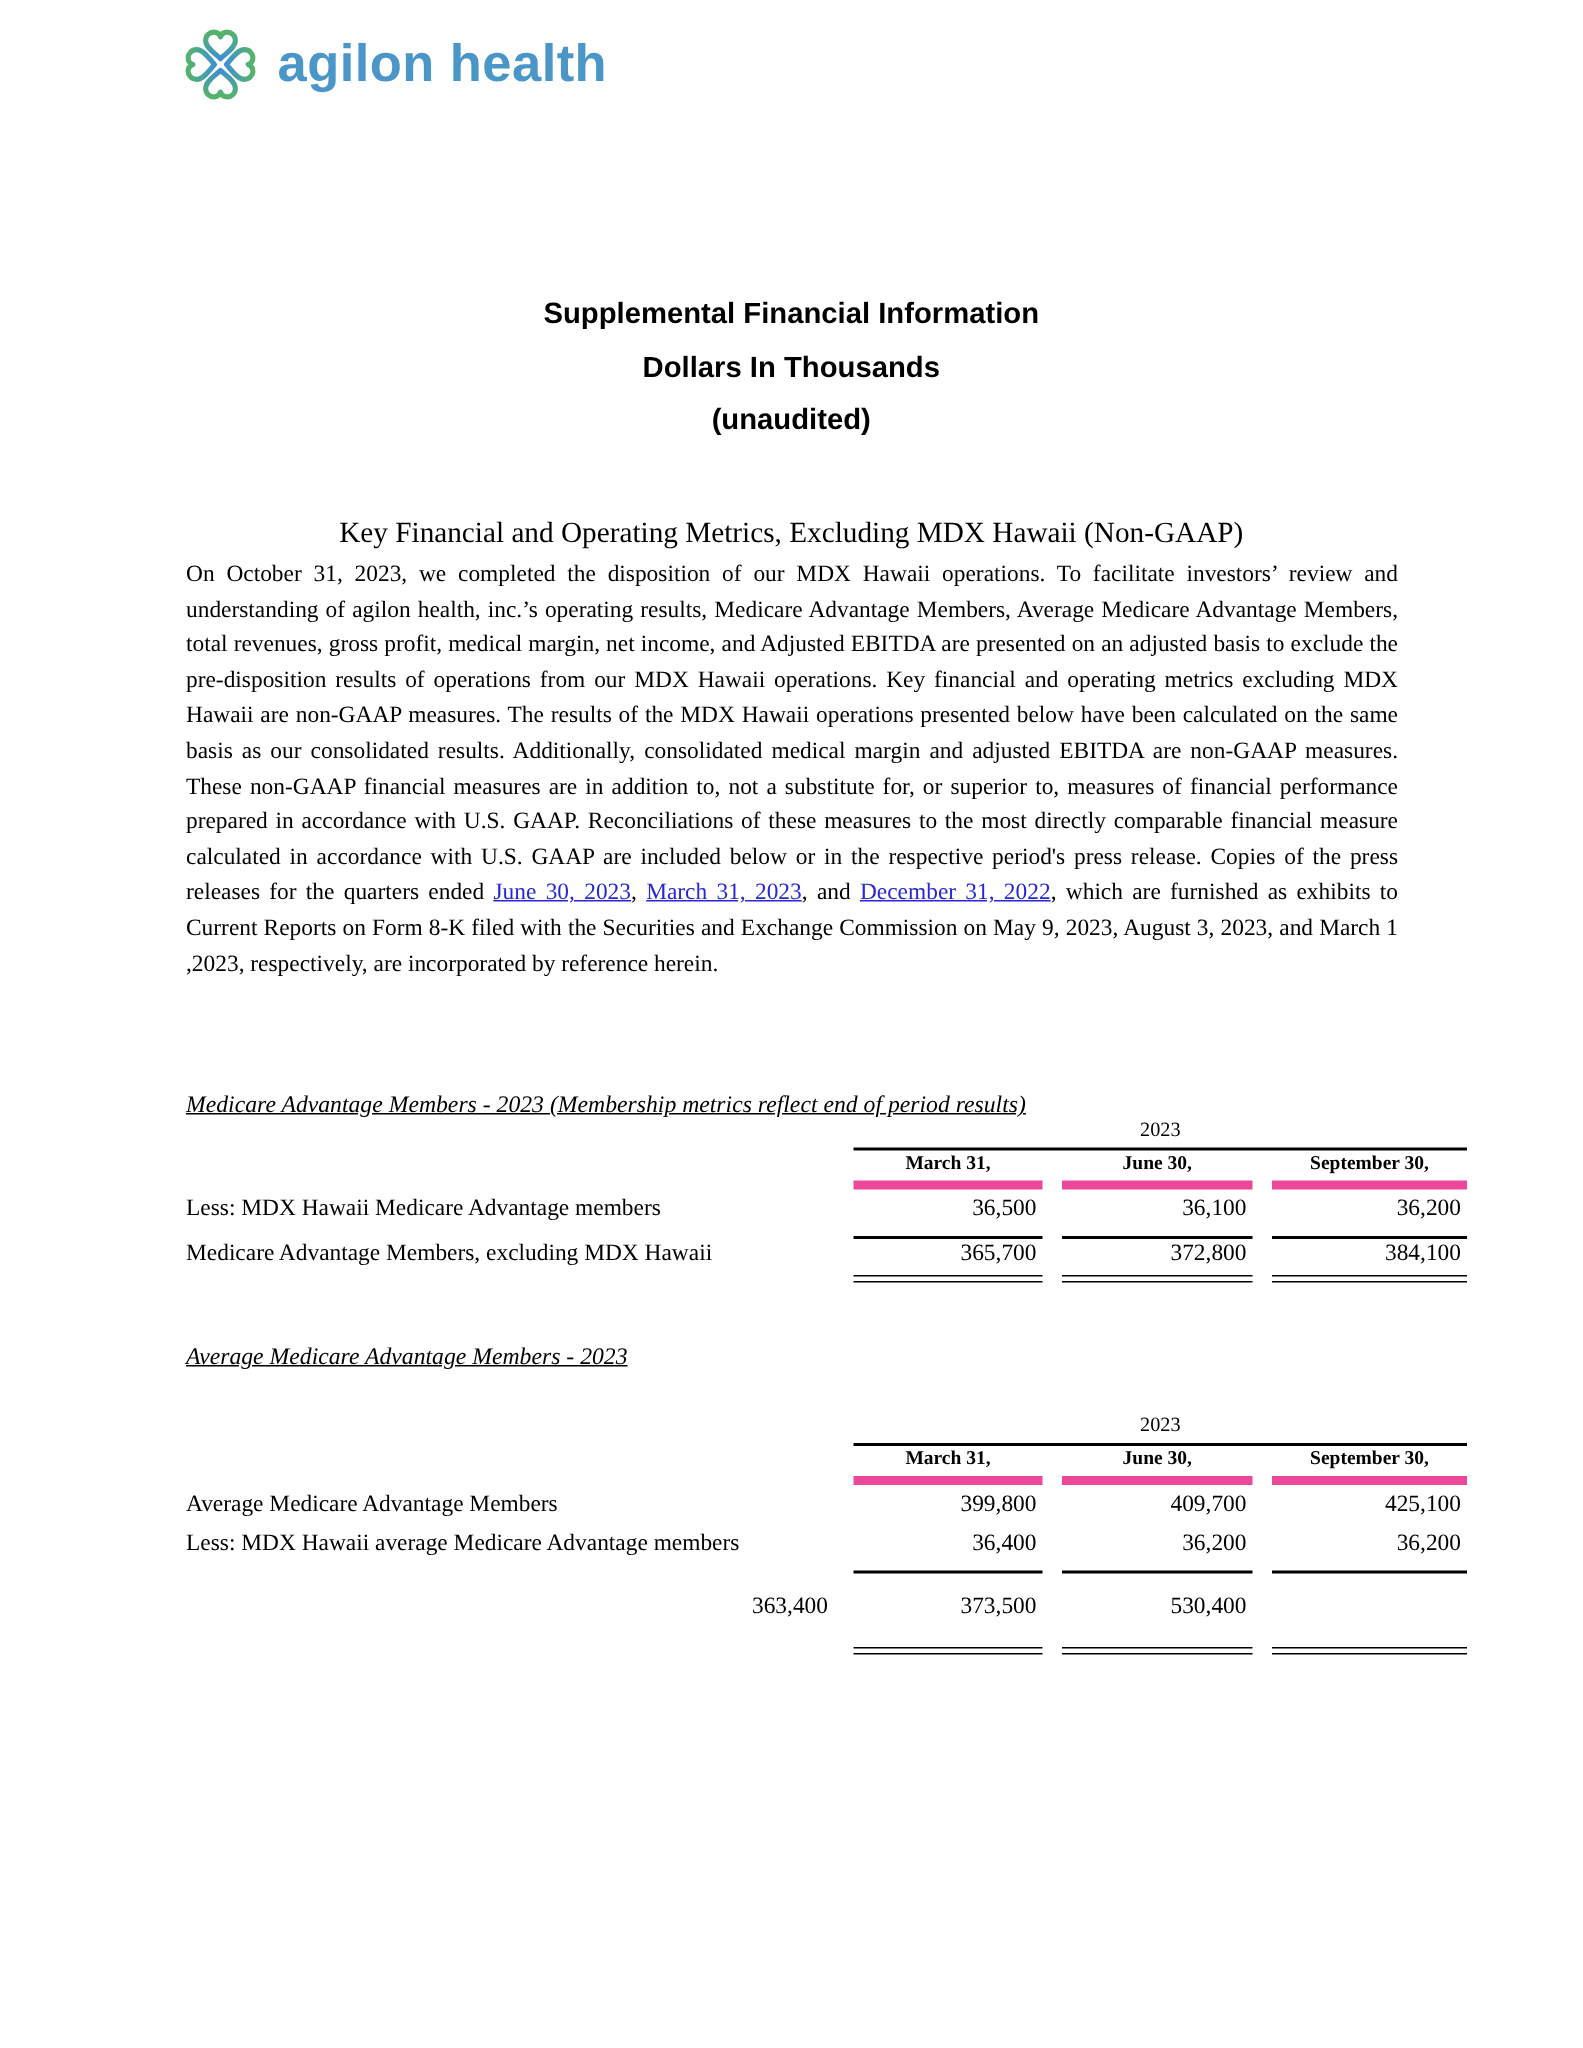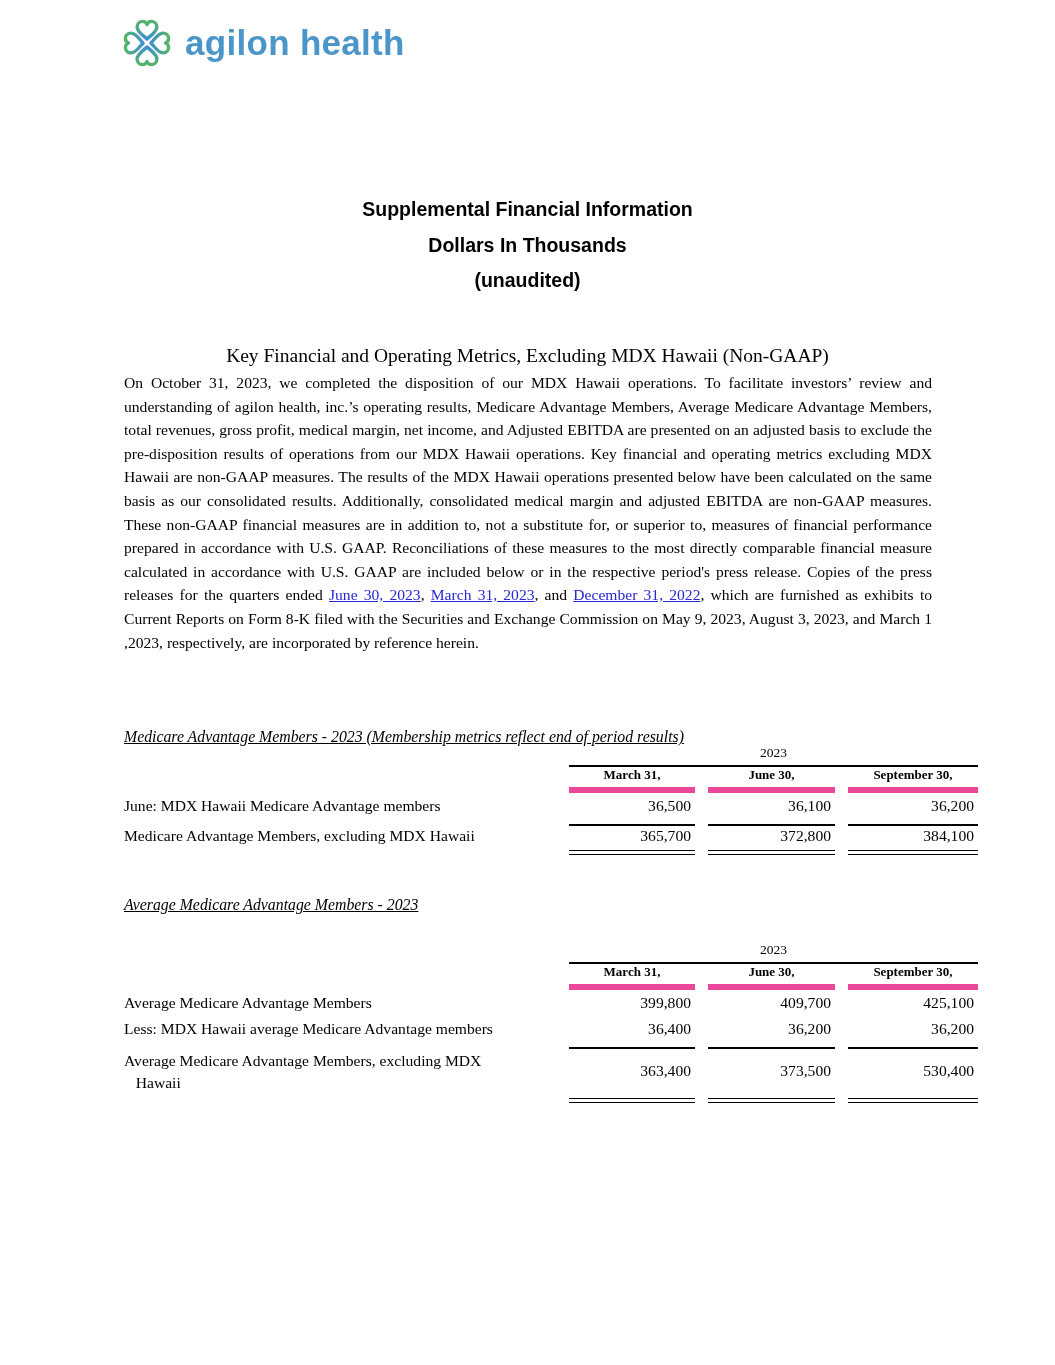--- a/index.html
+++ b/index.html
@@ -133,21 +133,21 @@
     <div class="year-cell">2023</div>
   </div>
   <div class="year-rule"></div>
   <div class="t-row t-head-row">
     <div></div>
     <div class="head-cell">March 31,</div>
     <div class="head-cell">June 30,</div>
     <div class="head-cell">September 30,</div>
   </div>
   <div class="t-row t-data">
-    <div class="lbl">June: MDX Hawaii Medicare Advantage members</div>
+    <div class="lbl">Less: MDX Hawaii Medicare Advantage members</div>
     <div class="num">36,500</div>
     <div class="num">36,100</div>
     <div class="num">36,200</div>
   </div>
   <div class="t-row t-rule2">
     <div></div>
     <div class="rline"></div>
     <div class="rline"></div>
     <div class="rline"></div>
   </div>
@@ -191,22 +191,20 @@
     <div class="num">36,200</div>
     <div class="num">36,200</div>
   </div>
   <div class="t-row t-rule2">
     <div></div>
     <div class="rline"></div>
     <div class="rline"></div>
     <div class="rline"></div>
   </div>
   <div class="t-row t-data t-total tall">
-    <div class="lbl">Average Medicare Advantage Members, excluding MDX
-   Hawaii</div>
     <div class="num">363,400</div>
     <div class="num">373,500</div>
     <div class="num">530,400</div>
   </div>
   <div class="t-row t-dbl">
     <div></div>
     <div class="dline"></div>
     <div class="dline"></div>
     <div class="dline"></div>
   </div>

